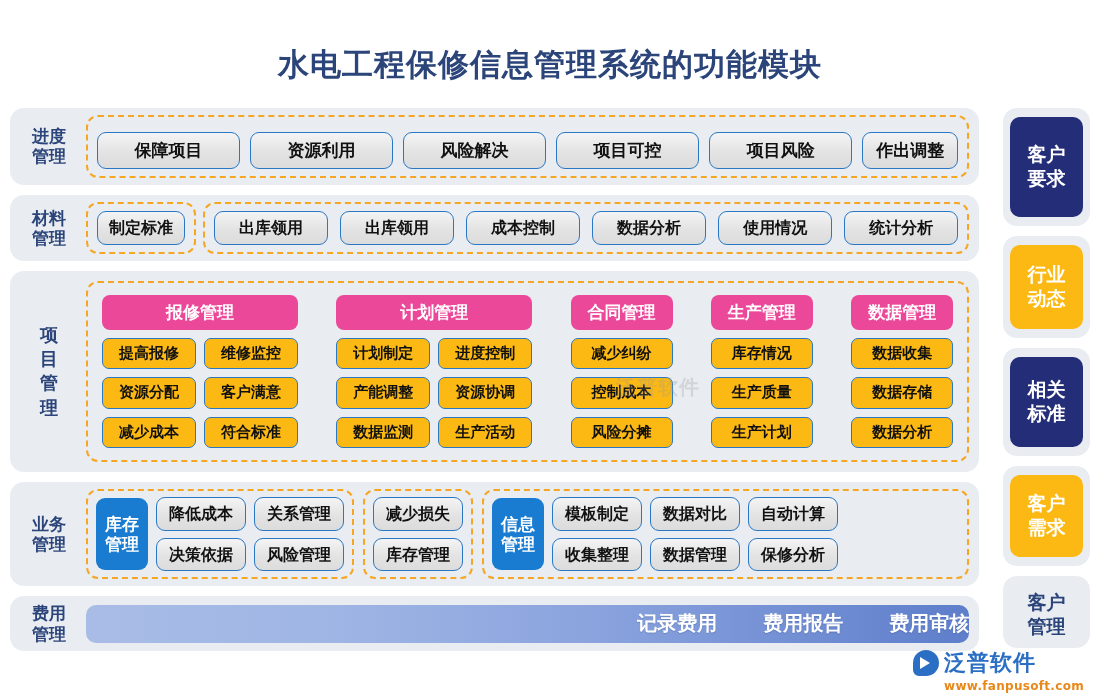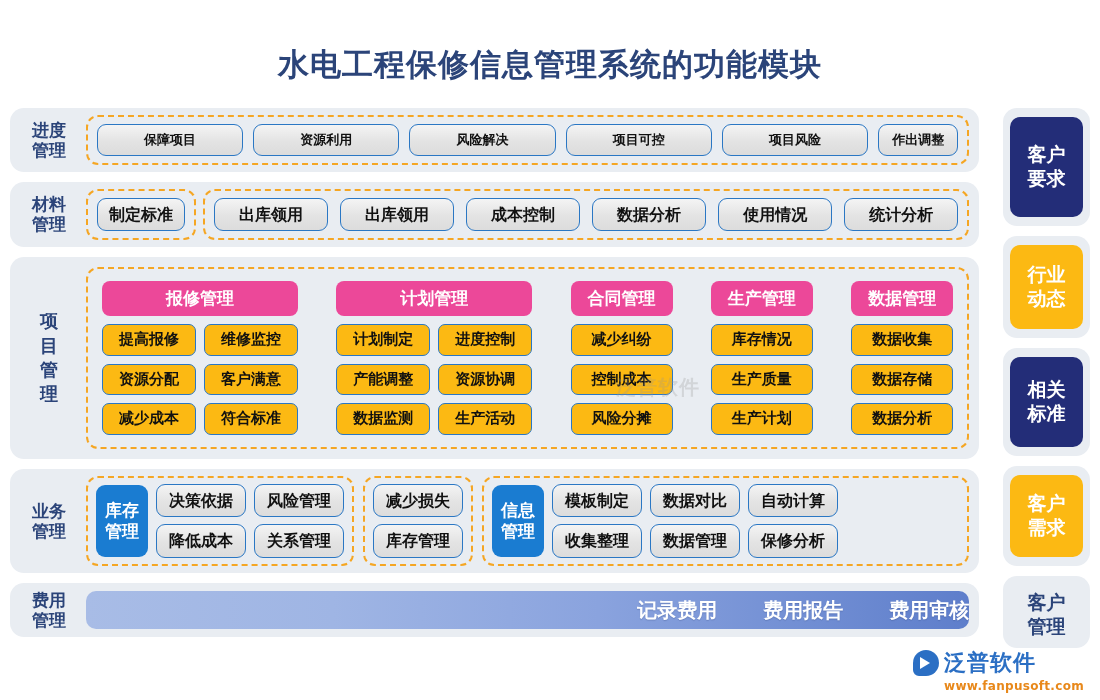--- a/index.html
+++ b/index.html
@@ -73,21 +73,21 @@
     border: 1.6px solid #2a77c4;
     border-radius: 9px;
     color: #111111;
     font-size: 16px;
     font-weight: bold;
     text-align: center;
     padding: 5px 12px;
     white-space: nowrap;
     line-height: 1.35;
   }
-  .row1 .pill { flex: 1; font-size: 13px; padding: 6px 8px; }
+  .row1 .pill { flex: 1; font-size: 17px; padding: 6px 8px; margin-top: 8px; }
   .row1 .pill.narrow { flex: 0 0 auto; padding: 6px 13px; }
 
   .row2-body { gap: 7px; }
   .row2 .pill { font-size: 16px; padding: 5px 11px; }
   .row2 .dashed.grow { gap: 12px; justify-content: space-between; }
   .row2 .dashed.grow .pill { flex: 1; }
 
   
   .proj.section { align-items: stretch; padding: 10px 10px 10px 8px; }
   .proj .sec-label {
@@ -357,26 +357,26 @@
 
         <div class="dashed">
           <div class="biz-block">
             <div>
               <div>库存</div>
               <div>管理</div>
             </div>
           </div>
           <div class="grid2">
             <div class="grid-row">
+              <div class="pill">降低成本</div>
+              <div class="pill">关系管理</div>
+            </div>
+            <div class="grid-row">
               <div class="pill">决策依据</div>
               <div class="pill">风险管理</div>
-            </div>
-            <div class="grid-row">
-              <div class="pill">降低成本</div>
-              <div class="pill">关系管理</div>
             </div>
           </div>
         </div>
 
         <div class="dashed">
           <div class="grid2">
             <div class="grid-row">
               <div class="pill">减少损失</div>
             </div>
             <div class="grid-row">

